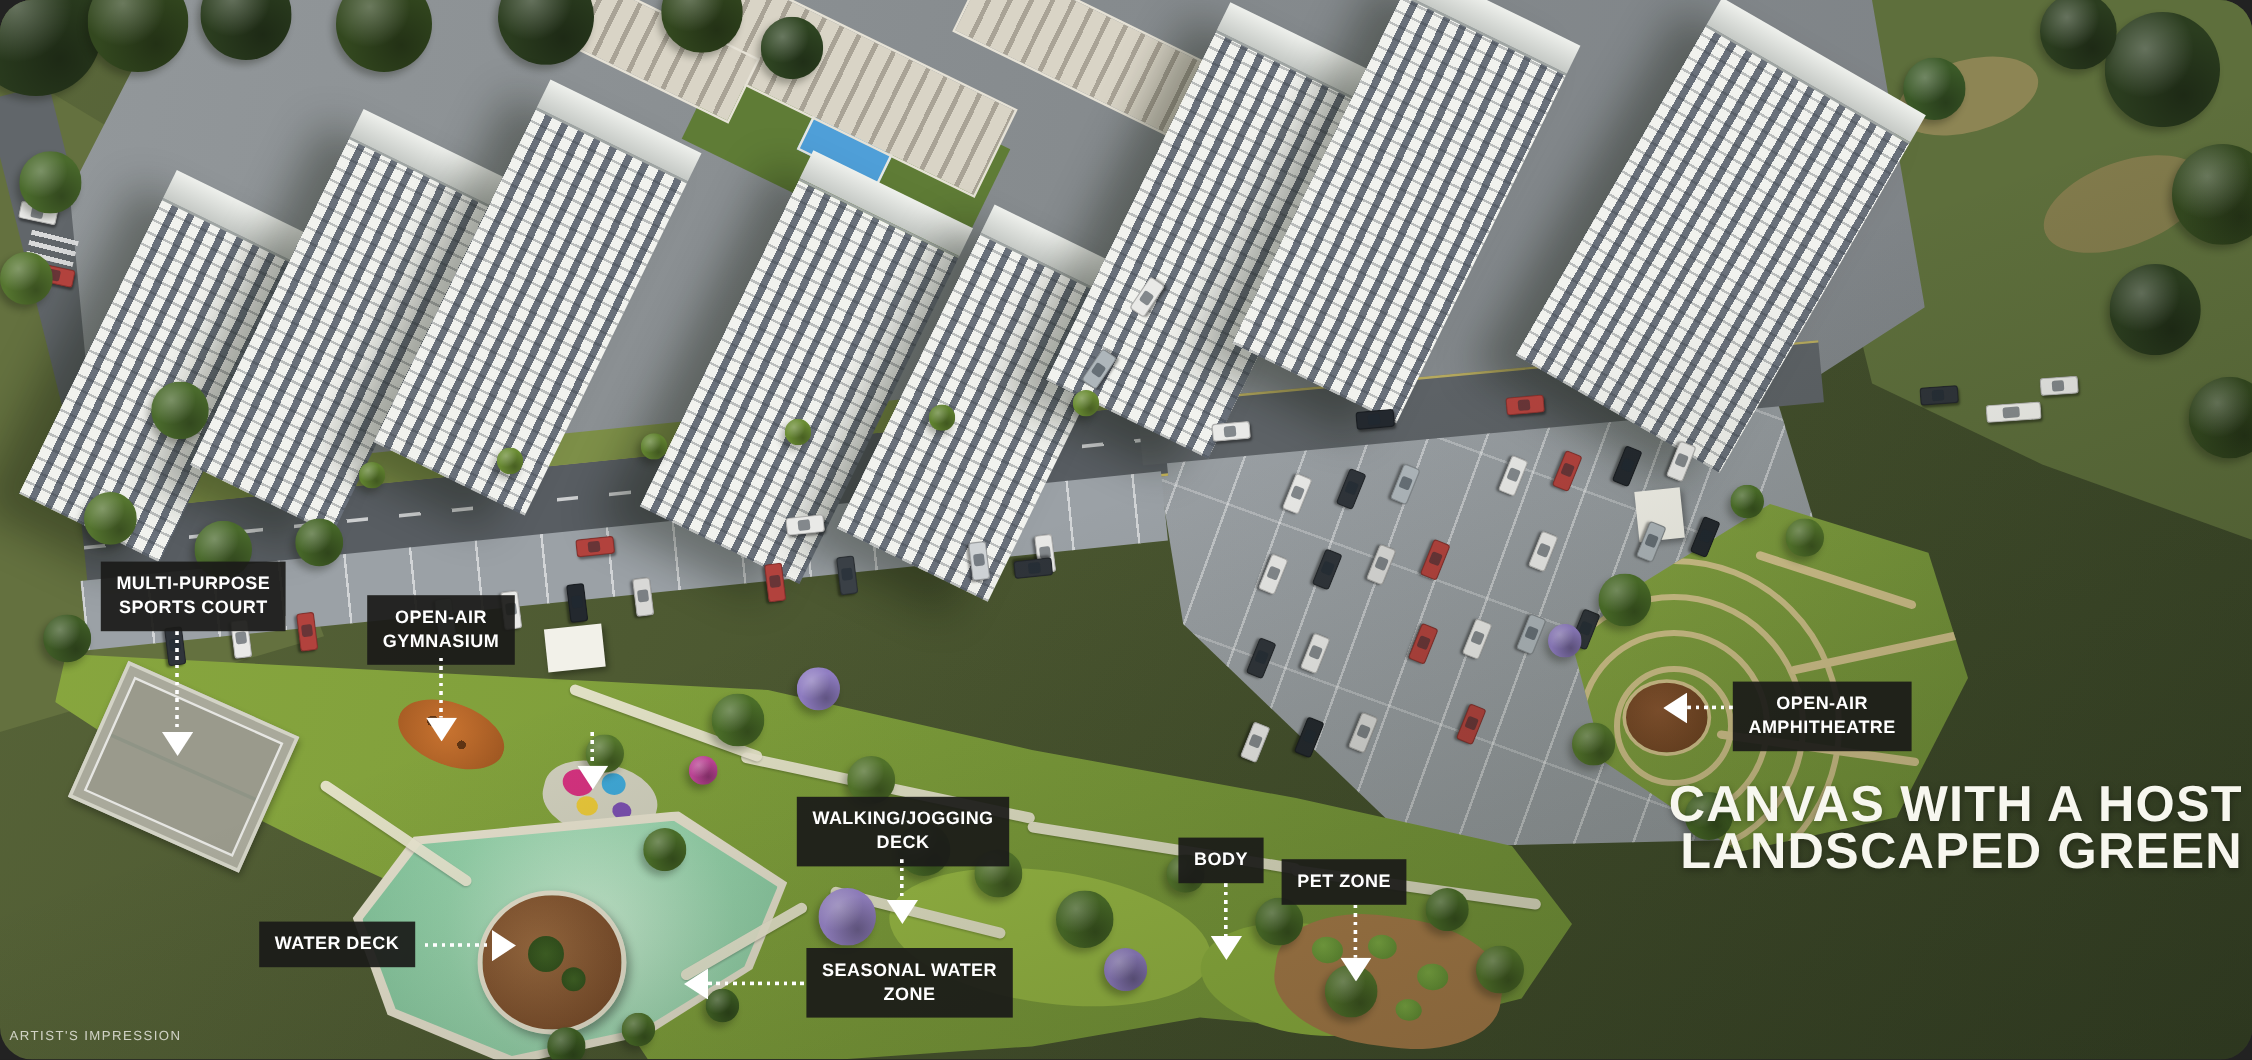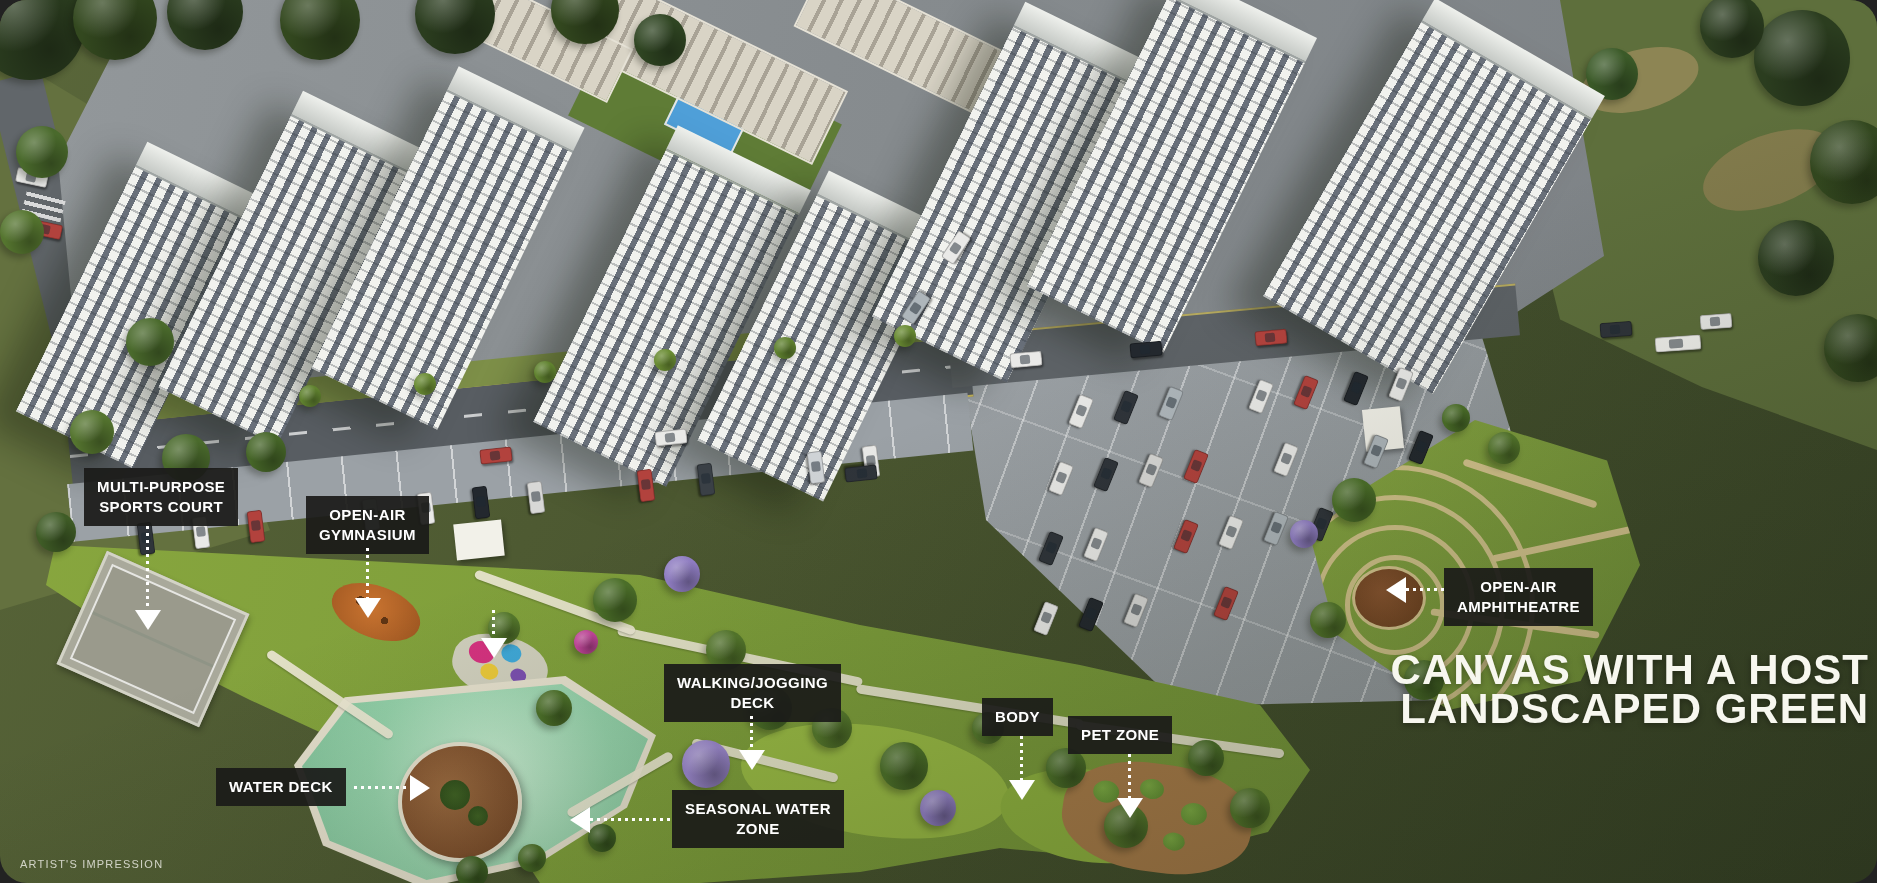--- a/index.html
+++ b/index.html
@@ -106,21 +106,21 @@
   .ah{position:absolute;z-index:60;background:#fff;width:26px;height:20px;
     filter:drop-shadow(0 1px 2px rgba(0,0,0,.4));}
   .ah-down{clip-path:polygon(0 0,100% 0,50% 100%);}
   .ah-left{clip-path:polygon(100% 0,100% 100%,0 50%);width:20px;height:26px;}
   .ah-right{clip-path:polygon(0 0,0 100%,100% 50%);width:20px;height:26px;}
   
   .headline{position:absolute;right:8px;top:650px;text-align:right;color:#f7f7ef;z-index:62;
     text-shadow:0 2px 6px rgba(0,0,0,.35);}
   .eyebrow{font-size:31px;font-weight:bold;letter-spacing:3px;margin-bottom:24px;}
   .hl-line{font-size:42px;font-weight:bold;letter-spacing:1px;line-height:39px;}
-  .artist{position:absolute;left:20px;top:858px;font-size:11px;letter-spacing:1.2px;color:#e8e8e0;
+  .artist{position:absolute;left:8px;top:858px;font-size:11px;letter-spacing:1.2px;color:#e8e8e0;
     opacity:.85;z-index:62;}
 </style>
 </head>
 <body>
 
 <div class="stage" id="stage">
 
   <div class="abs field-left"></div>
   <div class="abs field-right"></div>
   <div class="abs tan" style="left:1580px;top:50px;width:120px;height:60px;transform:rotate(-15deg);background:#9d8c5c;"></div>

